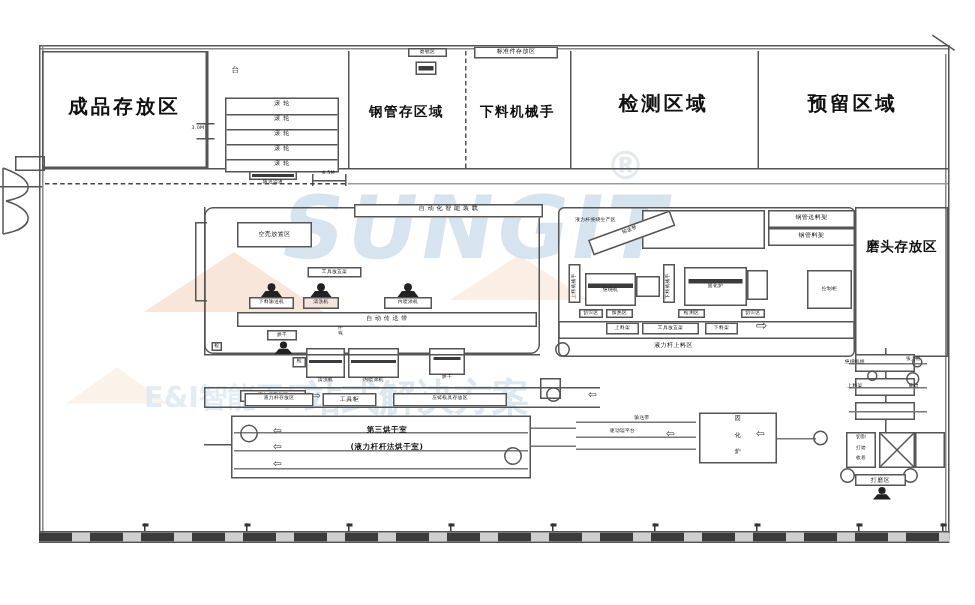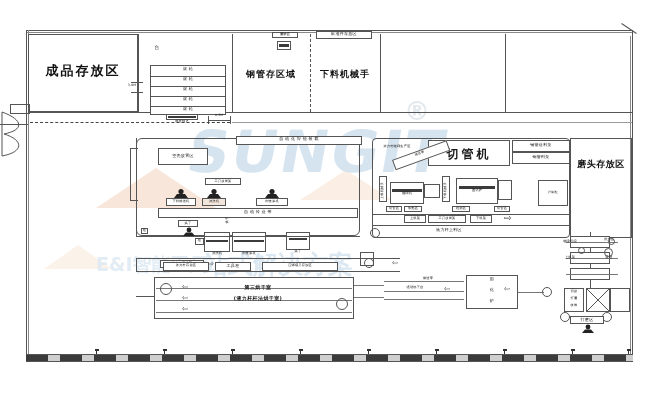--- a/index.html
+++ b/index.html
@@ -112,20 +112,22 @@
   <div class="boxw" style="left:277px;top:41px;width:14px;height:9px;"></div>
   <div class="dark" style="left:279px;top:44px;width:10px;height:3px;"></div>
 
   <div class="boxw" style="left:316px;top:31px;width:56px;height:8px;"></div>
   <div class="lbl tiny2" style="left:316px;top:32px;width:56px;">标准件存放区</div>
 
   <div class="lbl tiny3" style="left:150px;top:45px;width:14px;">台</div>
 
   <div class="zone-title" style="left:232px;top:68px;width:78px;font-size:9px;letter-spacing:1px;">钢管存区域</div>
   <div class="zone-title" style="left:310px;top:68px;width:70px;font-size:9px;letter-spacing:1px;">下料机械手</div>
+  <div class="zone-title" style="left:380px;top:60px;width:125px;">检测区域</div>
+  <div class="zone-title" style="left:505px;top:60px;width:127px;">预留区域</div>
 
   <div class="box" style="left:150px;top:65px;width:76px;height:50px;background:#fff;">
     <div style="position:absolute;left:0;top:10px;width:100%;height:1px;background:#555;"></div>
     <div style="position:absolute;left:0;top:20px;width:100%;height:1px;background:#555;"></div>
     <div style="position:absolute;left:0;top:30px;width:100%;height:1px;background:#555;"></div>
     <div style="position:absolute;left:0;top:40px;width:100%;height:1px;background:#555;"></div>
   </div>
   <div class="lbl tiny2" style="left:150px;top:67px;width:76px;">滚  轮</div>
   <div class="lbl tiny2" style="left:150px;top:77px;width:76px;">滚  轮</div>
   <div class="lbl tiny2" style="left:150px;top:87px;width:76px;">滚  轮</div>
@@ -211,21 +213,20 @@
   <div class="box" style="left:136px;top:258px;width:264px;height:14px;border-right:none;"></div>
   <div class="boxw" style="left:160px;top:260px;width:44px;height:8px;"></div>
   <div class="lbl tiny" style="left:160px;top:261.6px;width:44px;">液力杆装检区</div>
   <div class="arrow" style="left:208px;top:261px;">⇨</div>
   <div class="arrow" style="left:392px;top:260px;">⇦</div>
 
   <div class="box" style="left:372px;top:138px;width:198px;height:100px;border-radius:4px;"></div>
   <div class="lbl tiny" style="left:374px;top:145px;width:46px;">液力杆缠绕生产区</div>
 
   <div class="box" style="left:428px;top:140px;width:82px;height:26px;background:#fff;"></div>
-  <div class="big" style="position:absolute;left:428px;top:146px;width:82px;text-align:center;">切管机</div>
 
   <div class="box" style="left:512px;top:140px;width:58px;height:12px;background:#fff;"></div>
   <div class="lbl tiny2" style="left:512px;top:142.5px;width:58px;">钢管送料架</div>
   <div class="box" style="left:512px;top:152px;width:58px;height:12px;background:#fff;"></div>
   <div class="lbl tiny2" style="left:512px;top:154.5px;width:58px;">钢管料架</div>
 
   <div class="box" style="left:538px;top:180px;width:30px;height:26px;background:#fff;"></div>
   <div class="lbl tiny" style="left:538px;top:191px;width:30px;">控制柜</div>
 
   <div class="boxw" style="left:392px;top:160px;width:58px;height:11px;transform:rotate(-20deg);transform-origin:left top;"></div>

